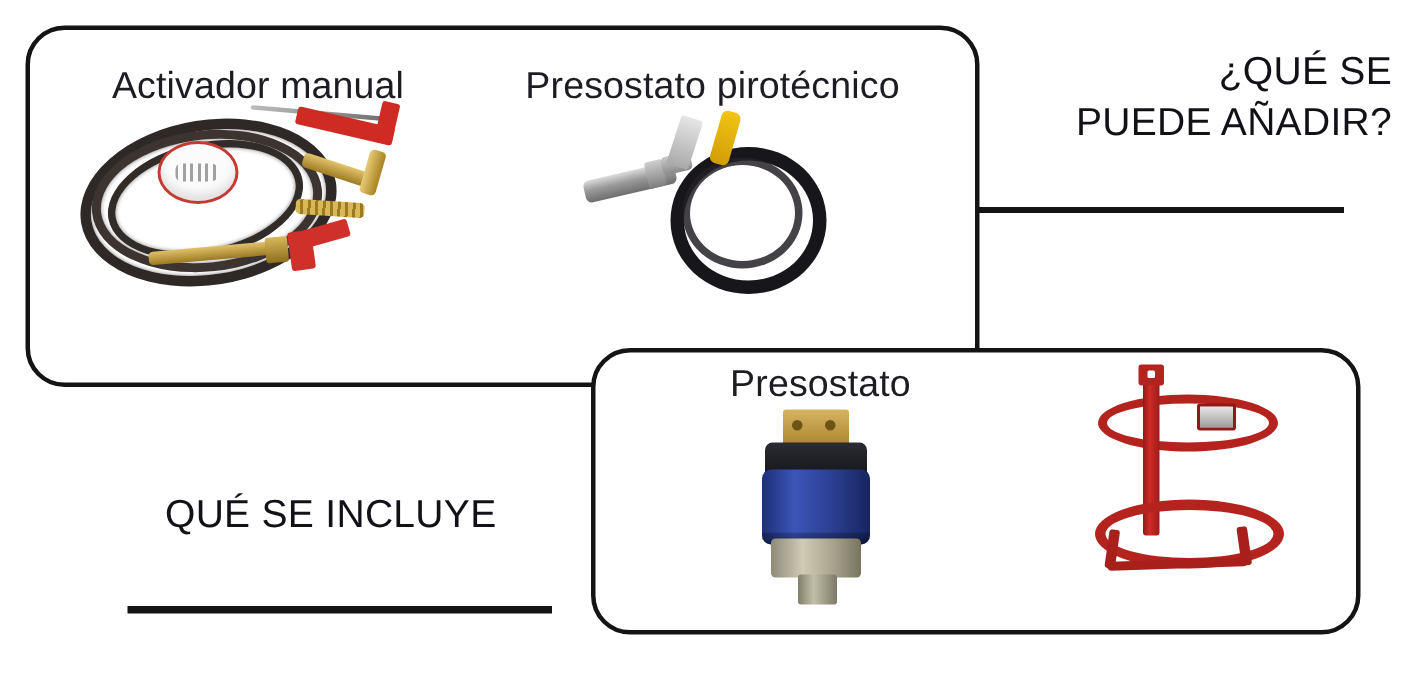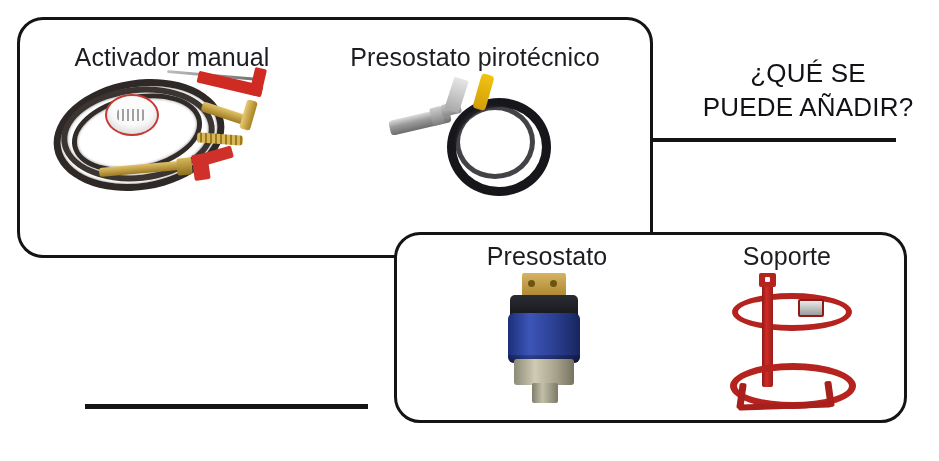--- a/index.html
+++ b/index.html
@@ -66,21 +66,21 @@
   
   .section-heading {
     position: absolute;
     font-size: 26px;
     line-height: 34px;
     color: #111118;
     letter-spacing: 0.2px;
     white-space: pre-line;
   }
   #heading-add {
-    left: 688px; top: 56px; width: 240px; text-align: center;
+    left: 688px; top: 30px; width: 240px; text-align: right;
   }
   #heading-incl {
     left: 110px; top: 325px; width: 300px; text-align: left;
   }
 
   
   #art-manual { width: 250px; height: 120px; }
   #art-manual .coil {
     position: absolute;
     border: 7px solid #2e2926;
@@ -321,31 +321,31 @@
         <div class="term-hole h1"></div>
         <div class="term-hole h2"></div>
         <div class="cap-black"></div>
         <div class="body-blue"></div>
         <div class="hex"></div>
         <div class="thread"></div>
       </div>
     </div>
 
     <div class="item" style="left:290px; top:6px; width:200px;">
-      <span class="item-label">Soporte</span>
       <div class="item-art" id="art-sop">
         <div class="band-top"></div>
         <div class="post"></div>
         <div class="post-tab"></div>
         <div class="buckle"></div>
         <div class="band-bot"></div>
         <div class="foot f1"></div>
         <div class="foot f2"></div>
         <div class="foot-bar"></div>
       </div>
     </div>
 
   </div>
 
   <div class="rule" id="rule-incl"></div>
 
+  <div class="section-heading" id="heading-incl">QUÉ SE INCLUYE</div>
 
 </div>
 
 </body></html>

